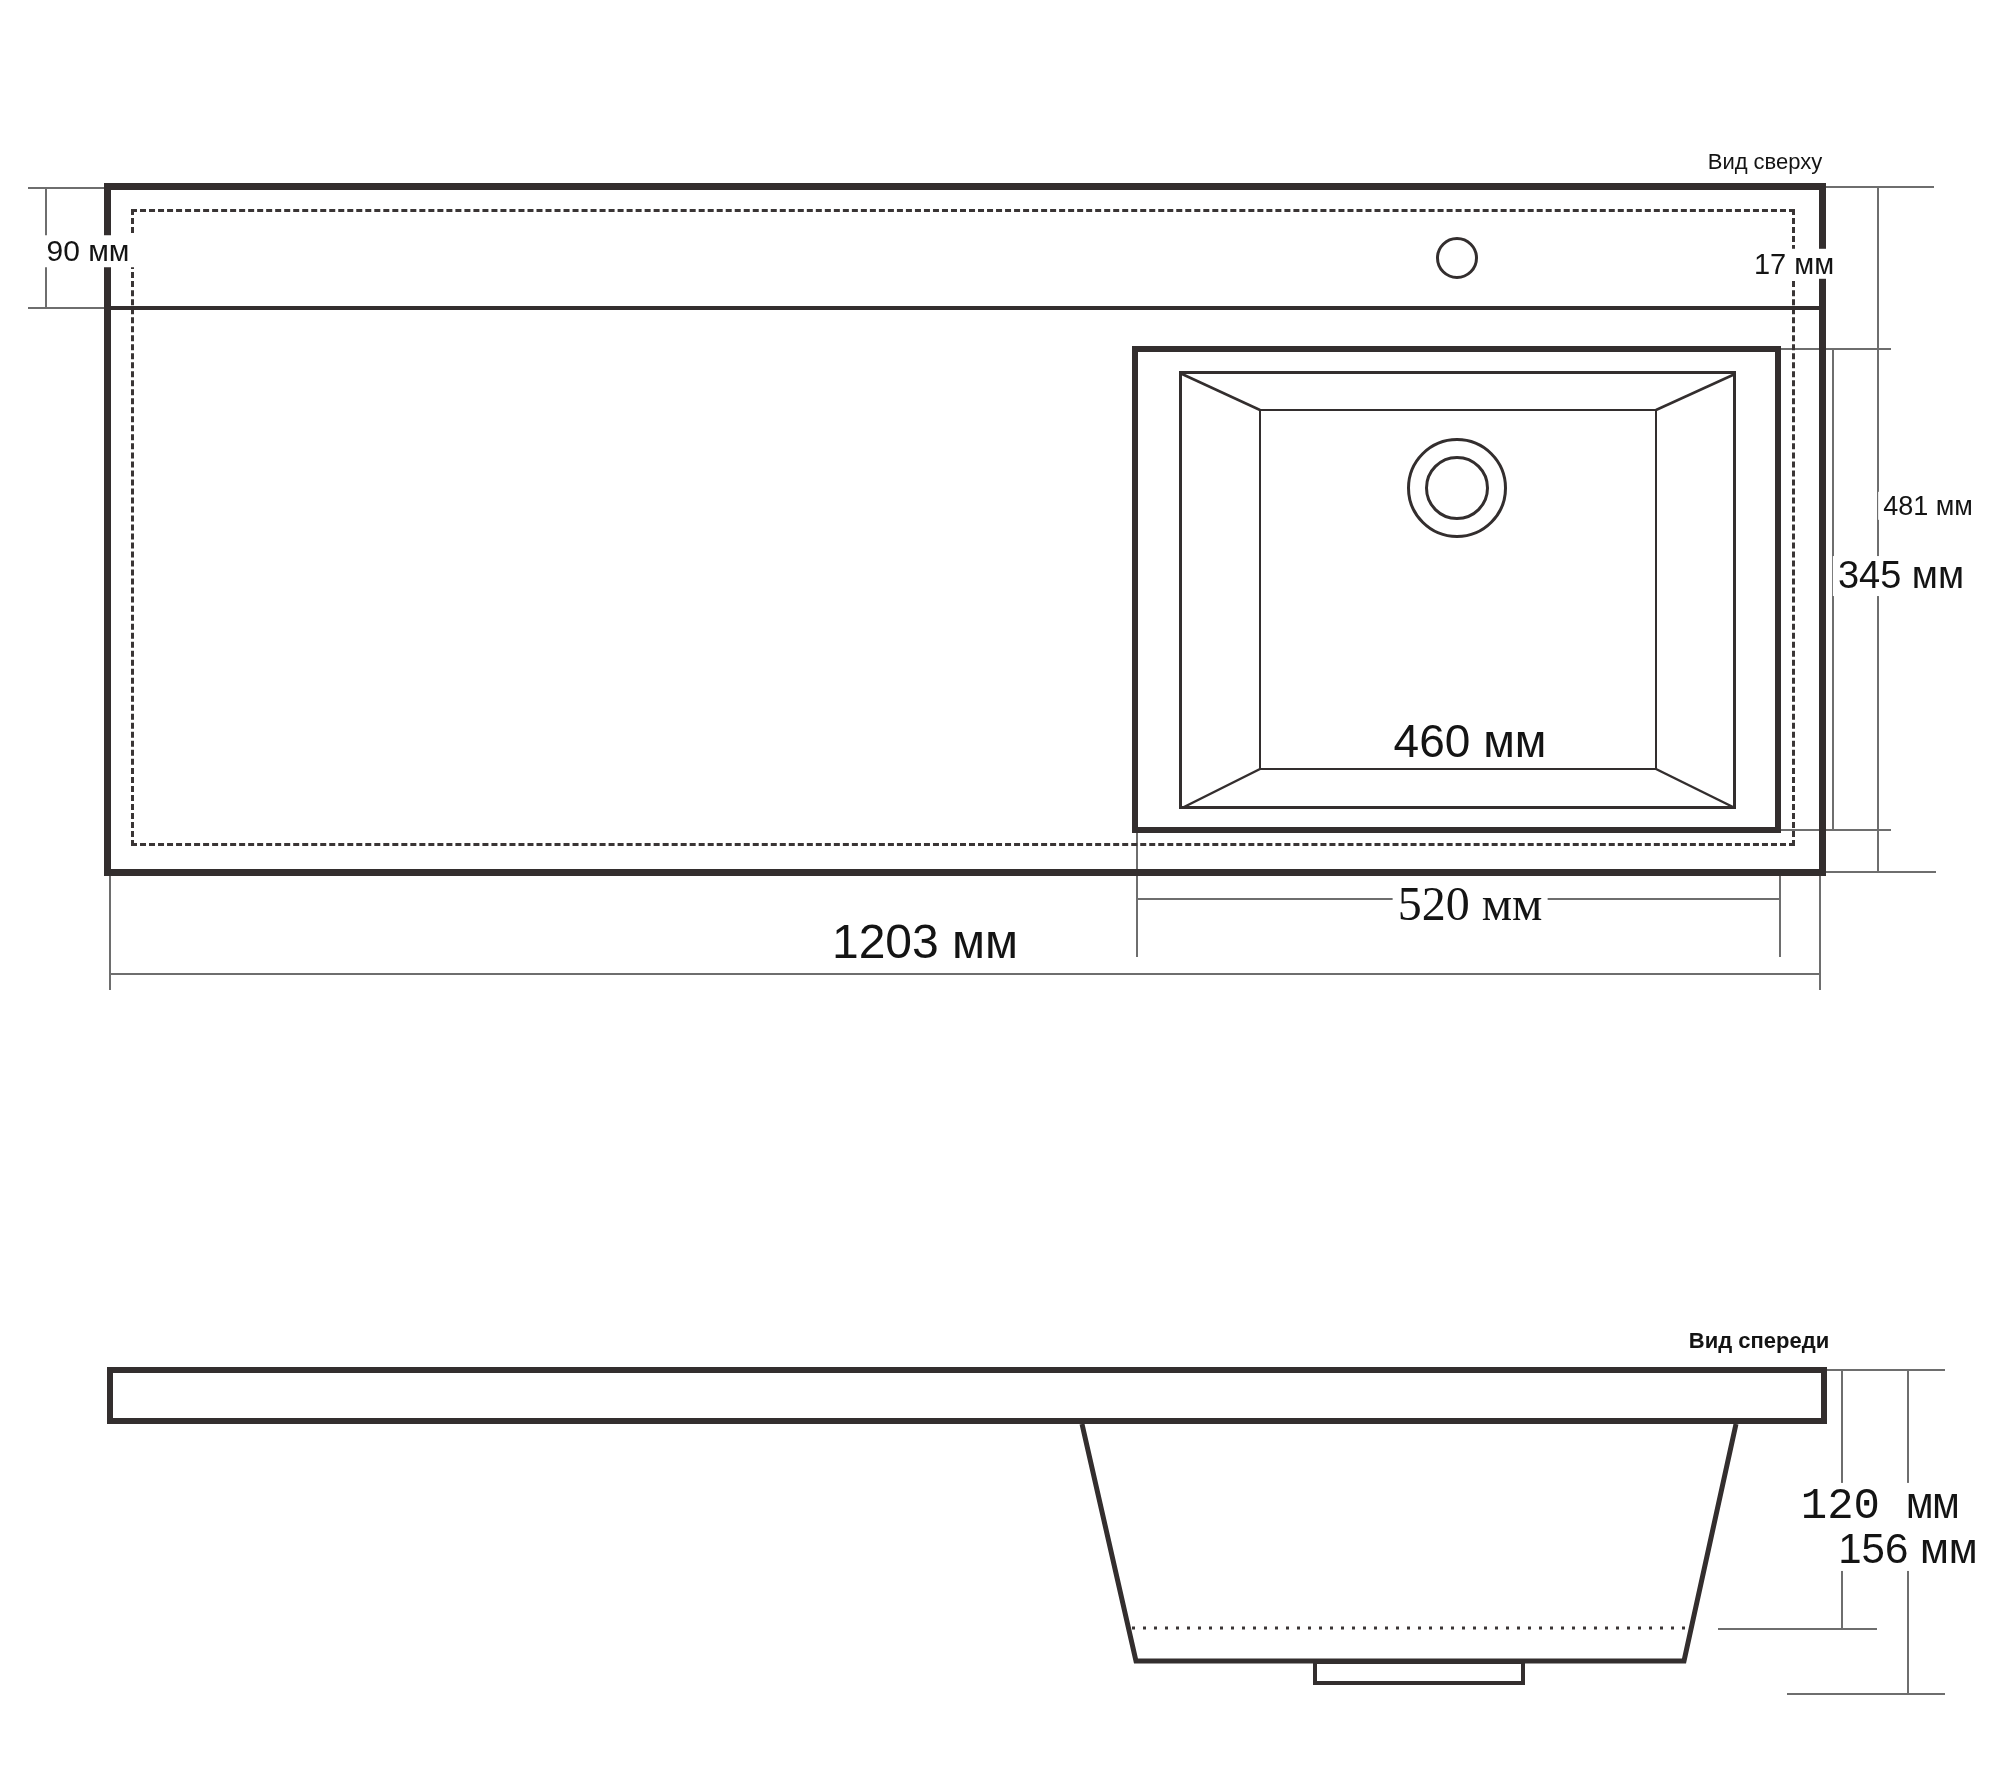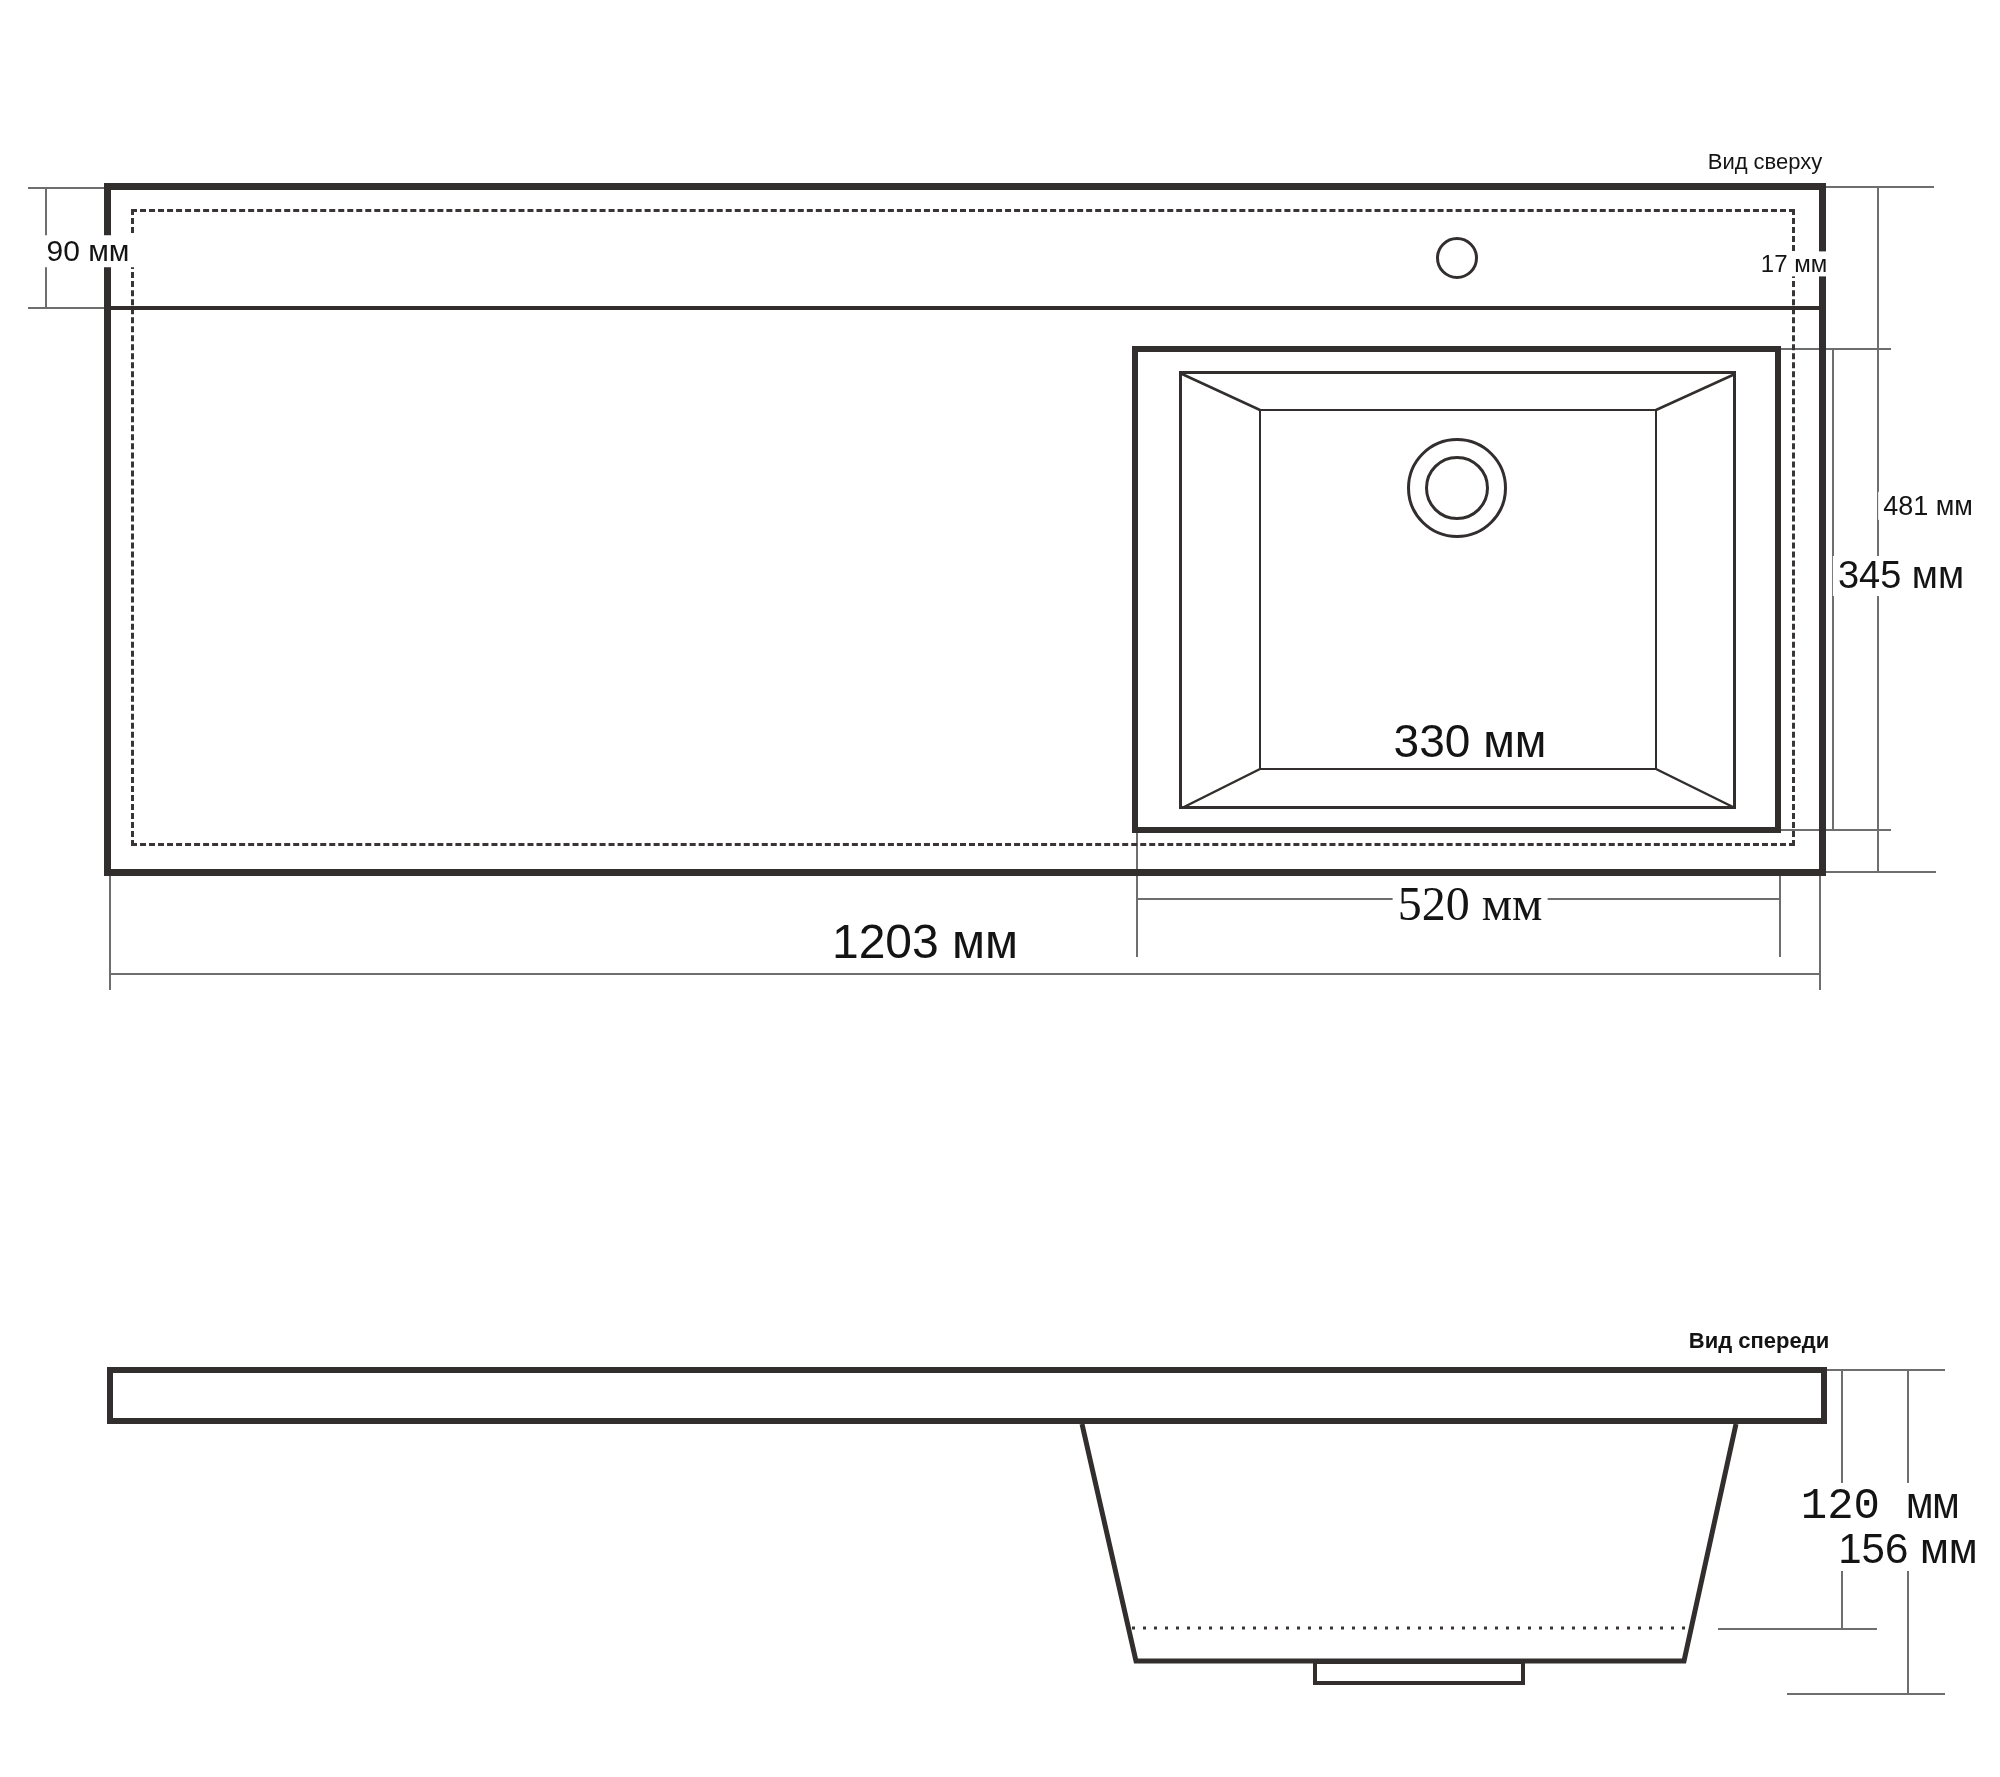--- a/index.html
+++ b/index.html
@@ -100,27 +100,27 @@
     <line x1="1182" y1="374" x2="1260" y2="410" stroke="#332e2e" stroke-width="2.5"></line>
     <line x1="1735" y1="374" x2="1656" y2="410" stroke="#332e2e" stroke-width="2.5"></line>
     <line x1="1182" y1="808" x2="1260" y2="769" stroke="#332e2e" stroke-width="2.5"></line>
     <line x1="1735" y1="808" x2="1656" y2="769" stroke="#332e2e" stroke-width="2.5"></line>
     <path d="M1082,1424 L1136,1661 L1684,1661 L1736,1424" fill="none" stroke="#332e2e" stroke-width="5"></path>
     <line x1="1132" y1="1628" x2="1690" y2="1628" stroke="#3a3535" stroke-width="3" stroke-dasharray="3 8"></line>
   </svg>
 
   <div class="dim-label" style="left:88px;top:251px;font-size:30px;">90 мм</div>
 
-  <div class="dim-label" style="left:1794px;top:264px;font-size:24px;">17 мм</div>
+  <div class="dim-label" style="left:1794px;top:264px;font-size:29px;">17 мм</div>
 
   <div class="dim-label" style="left:1928px;top:506px;font-size:27px;">481 мм</div>
 
   <div class="dim-label" style="left:1893px;top:576px;font-size:38px;margin-left:8px;">345 мм</div>
 
-  <div class="dim-label" style="left:1470px;top:741px;font-size:46px;">330 мм</div>
+  <div class="dim-label" style="left:1470px;top:741px;font-size:46px;">460 мм</div>
 
   <div class="dim-label" style="left:1470px;top:904px;font-size:48px;font-family:Liberation Serif, serif;">520 мм</div>
 
   <div class="dim-label nobg" style="left:925px;top:942px;font-size:48px;">1203 мм</div>
 
   <div class="dim-label" style="left:1880px;top:1506px;font-size:44px;font-family:Liberation Mono, monospace;">120 мм</div>
 
   <div class="dim-label" style="left:1908px;top:1549px;font-size:42px;">156 мм</div>
 
 </div>

